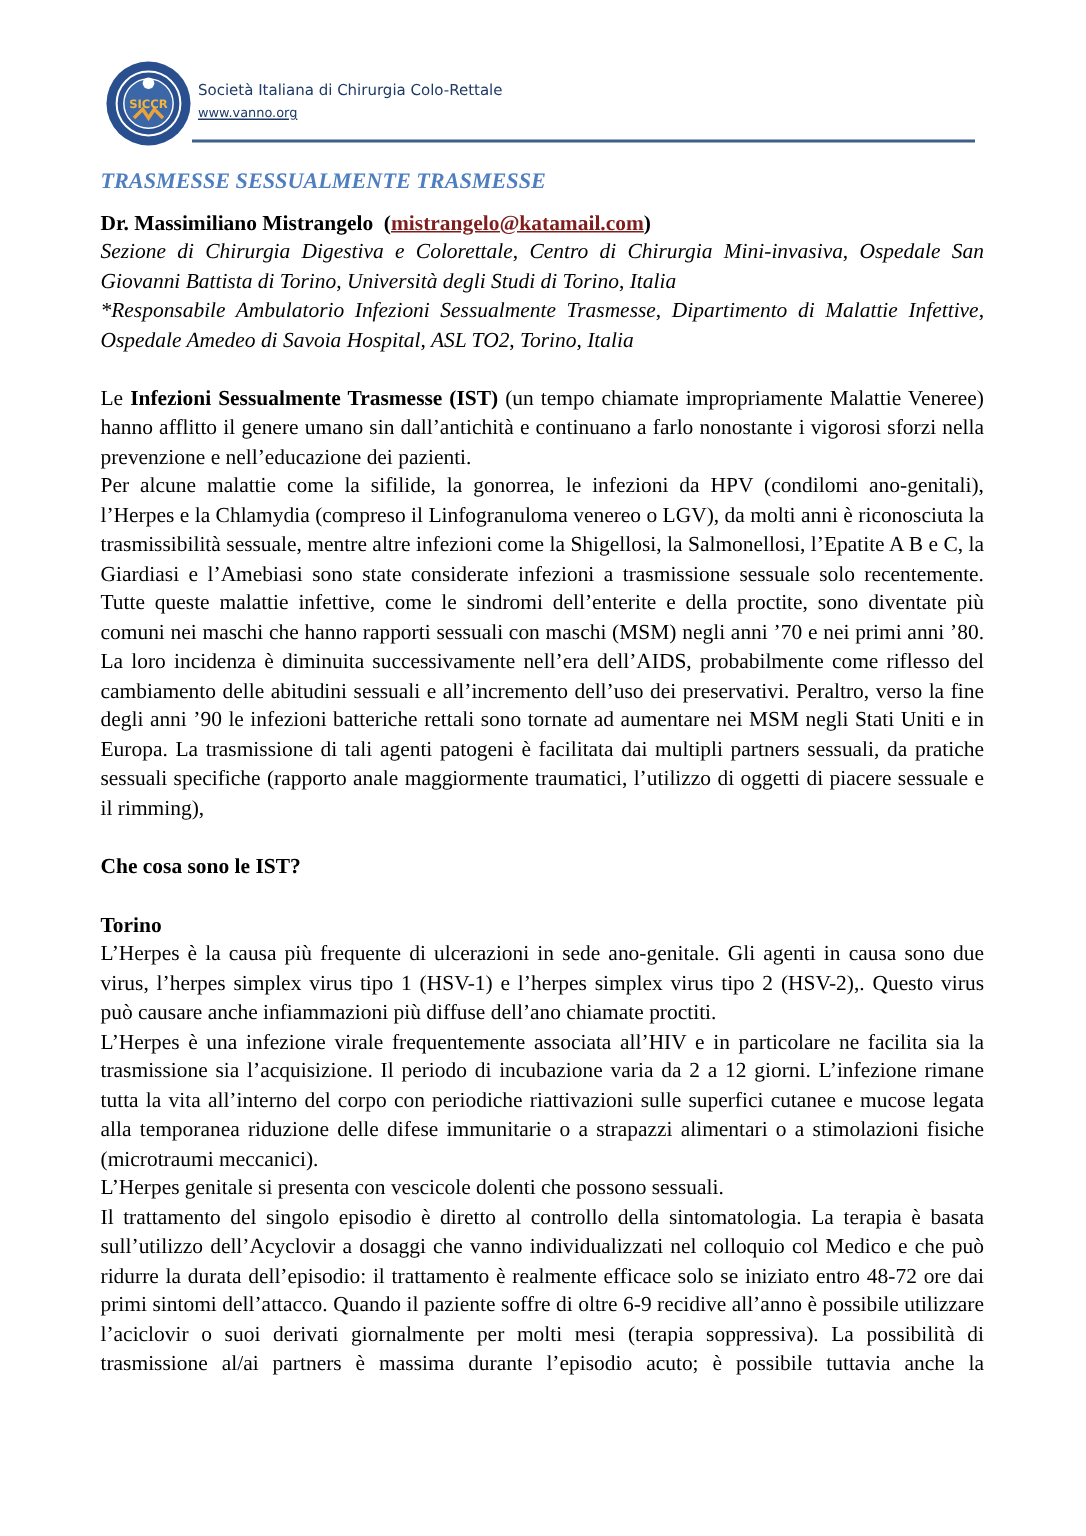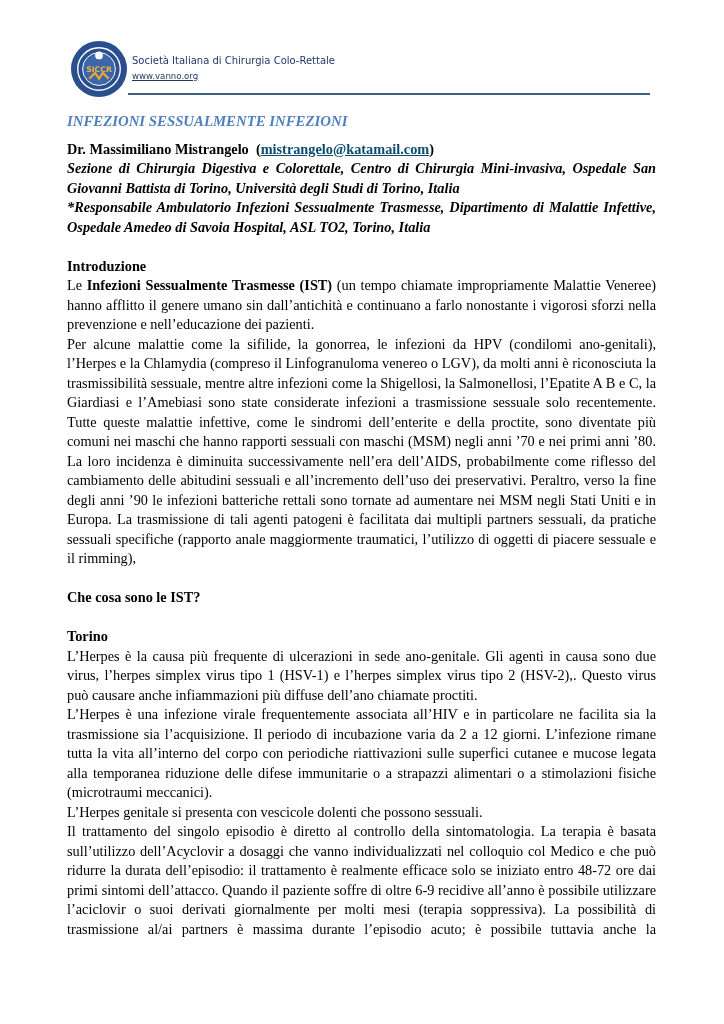--- a/index.html
+++ b/index.html
@@ -9,22 +9,22 @@
   .header { position: absolute; left: 70px; top: 38px; width: 582px; height: 62px; }
   .logo { position: absolute; left: 0; top: 2px; width: 58px; height: 58px; }
   .org-name { position: absolute; left: 62px; top: 17px; font-family: "DejaVu Sans", sans-serif; font-size: 10px; color: #1f3a66; white-space: nowrap; }
   .org-url { position: absolute; left: 62px; top: 33px; font-family: "DejaVu Sans", sans-serif; font-size: 8.6px; color: #1f3a66; text-decoration: underline; white-space: nowrap; }
   .header-rule { position: absolute; left: 58px; top: 55px; width: 522px; height: 2px; background: #3f5f86; }
 
   .doc { position: absolute; left: 67px; top: 112px; width: 589px; font-family: "Liberation Serif", serif; font-size: 14.3px; line-height: 19.5px; color: #000; }
   .doc p { margin: 0; text-align: justify; }
   .title { color: #4f7fbf; font-weight: bold; font-style: italic; font-size: 14.8px; margin-bottom: 8px !important; }
   .author { font-weight: bold; }
-  .affil { font-weight: bold; font-style: italic; }
-  a.email { color: #0c4a6e; text-decoration: underline; }
+  .affil { font-weight: normal; font-style: italic; }
+  a.email { color: #7f1d1d; text-decoration: underline; }
   .h { font-weight: bold; }
   .gap { height: 19.5px; }
   .last-justify { text-align-last: justify; }
 </style>
 </head>
 <body>
 
 <div class="page">
 
   <div class="header">
@@ -35,32 +35,31 @@
       <circle cx="30" cy="16" r="4" fill="#ffffff"></circle>
       <path d="M20 40 L26 34 L30 40 L34 34 L40 40" fill="none" stroke="#e8a33a" stroke-width="2.4"></path>
       <text x="30" y="33" text-anchor="middle" font-family="DejaVu Sans, sans-serif" font-size="8" font-weight="bold" fill="#f2b640">SICCR</text>
     </svg>
     <div class="org-name">Società Italiana di Chirurgia Colo-Rettale</div>
     <a class="org-url">www.vanno.org</a>
     <div class="header-rule"></div>
   </div>
 
   <div class="doc">
-    <p class="title">INFEZIONI SESSUALMENTE INFEZIONI</p>
+    <p class="title">TRASMESSE SESSUALMENTE TRASMESSE</p>
 
     <p>
       <span class="author">Dr. Massimiliano Mistrangelo</span><span class="author">&nbsp; (</span><a class="email author">mistrangelo@katamail.com</a><span class="author">)</span>
     </p>
     <p class="affil">Sezione di Chirurgia Digestiva e Colorettale, Centro di Chirurgia Mini-invasiva, Ospedale San Giovanni Battista di Torino, Università degli Studi di Torino, Italia</p>
 
     <p class="affil">*Responsabile Ambulatorio Infezioni Sessualmente Trasmesse, Dipartimento di Malattie Infettive, Ospedale Amedeo di Savoia Hospital, ASL TO2, Torino, Italia</p>
 
     <div class="gap"></div>
 
-    <p class="h">Introduzione</p>
     <p><span>Le </span><b>Infezioni Sessualmente Trasmesse (IST)</b><span> (un tempo chiamate impropriamente Malattie Veneree)  hanno afflitto il genere umano sin dall’antichità e continuano a farlo nonostante i vigorosi sforzi nella prevenzione e nell’educazione dei pazienti.</span></p>
     <p>Per alcune malattie come la sifilide, la gonorrea, le infezioni da HPV (condilomi ano-genitali), l’Herpes e la Chlamydia (compreso il Linfogranuloma venereo o LGV), da molti anni è riconosciuta la trasmissibilità sessuale, mentre altre infezioni come la Shigellosi, la Salmonellosi, l’Epatite A B e C, la Giardiasi e l’Amebiasi sono state considerate infezioni a trasmissione sessuale solo recentemente. Tutte queste malattie infettive, come le sindromi dell’enterite e della proctite, sono diventate più comuni nei maschi che hanno rapporti sessuali con maschi (MSM)  negli anni ’70 e nei primi anni ’80. La loro incidenza è diminuita successivamente nell’era dell’AIDS, probabilmente come riflesso del  cambiamento delle abitudini sessuali e all’incremento dell’uso dei preservativi. Peraltro, verso la fine degli anni ’90 le infezioni batteriche rettali sono tornate ad aumentare nei MSM negli Stati Uniti e in Europa. La trasmissione di tali agenti patogeni è facilitata dai multipli partners sessuali, da pratiche sessuali specifiche (rapporto anale maggiormente traumatici, l’utilizzo di oggetti di piacere sessuale  e il rimming),</p>
 
     <div class="gap"></div>
 
     <p class="h">Che cosa sono le IST?</p>
 
     <div class="gap"></div>
 
     <p class="h">Torino</p>

